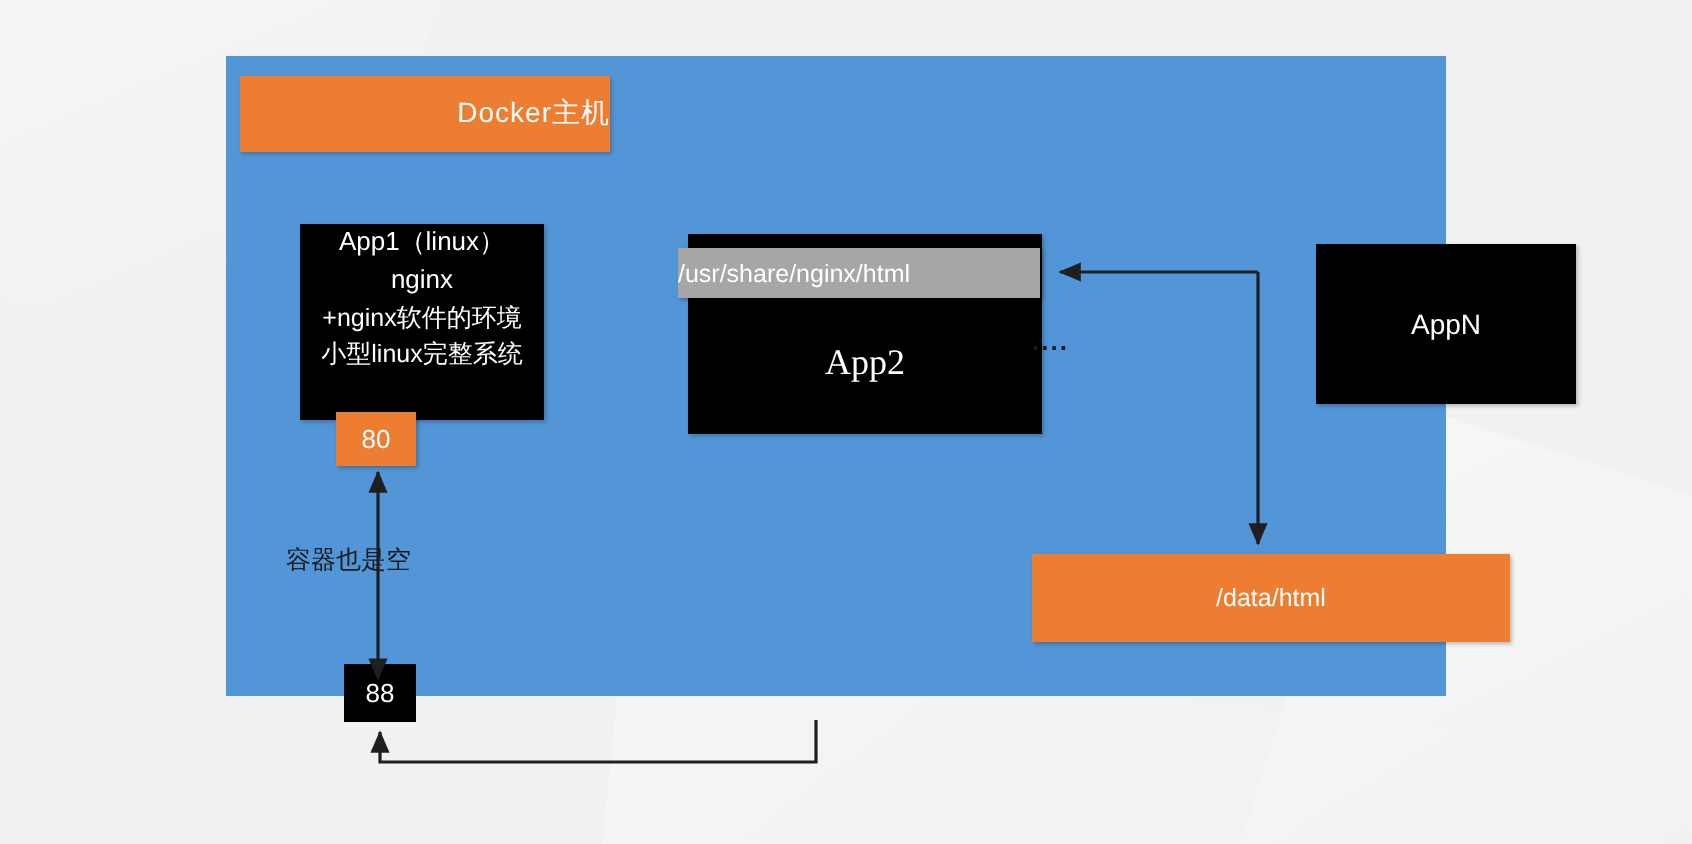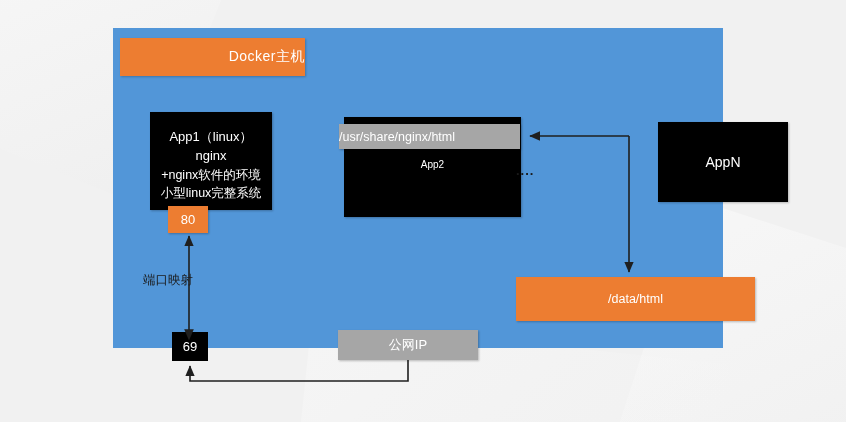--- a/index.html
+++ b/index.html
@@ -64,35 +64,36 @@
     flex-direction: column;
     align-items: center;
     justify-content: flex-start;
     box-shadow: 1px 1px 2px rgba(0,0,0,0.25);
   }
   .app1 {
     left: 150px;
     top: 112px;
     width: 122px;
     height: 98px;
-    padding-top: 16px;
+    padding-top: 0;
     box-sizing: border-box;
   }
   .app1 .line { font-size: 13px; line-height: 1.45; white-space: nowrap; }
   .app1 .line.small { font-size: 12.5px; }
 
   .app2 {
     left: 344px;
     top: 117px;
     width: 177px;
     height: 100px;
   }
   .app2 .label {
-    font-size: 10px;
-    margin-top: 42px;
+    font-size: 18px;
+    margin-top: 54px;
+    font-family: Liberation Serif, serif;
   }
 
   .appn {
     left: 658px;
     top: 122px;
     width: 130px;
     height: 80px;
     justify-content: center;
   }
   .appn .label { font-size: 14px; }
@@ -232,28 +233,25 @@
     <span>/usr/share/nginx/html</span>
   </div>
 
   <div class="dots">....</div>
 
   <div class="app-box appn">
     <span class="label">AppN</span>
   </div>
 
   <div class="port-88">
-    <span>69</span>
-  </div>
-
-  <div class="map-caption">端口映射</div>
-
-  <div class="public-ip">
-    <span>公网IP</span>
-  </div>
+    <span>88</span>
+  </div>
+
+  <div class="map-caption">容器也是空</div>
+
 
   <div class="data-html">
     <span class="l1">/data/html</span>
   </div>
 
   <svg class="connectors" viewBox="0 0 846 422">
     <defs>
       <marker id="arrowEnd" markerWidth="8" markerHeight="8" refX="6.5" refY="3" orient="auto" markerUnits="strokeWidth">
         <path d="M0,0 L7,3 L0,6 z" fill="#1f1f1f"></path>
       </marker>

